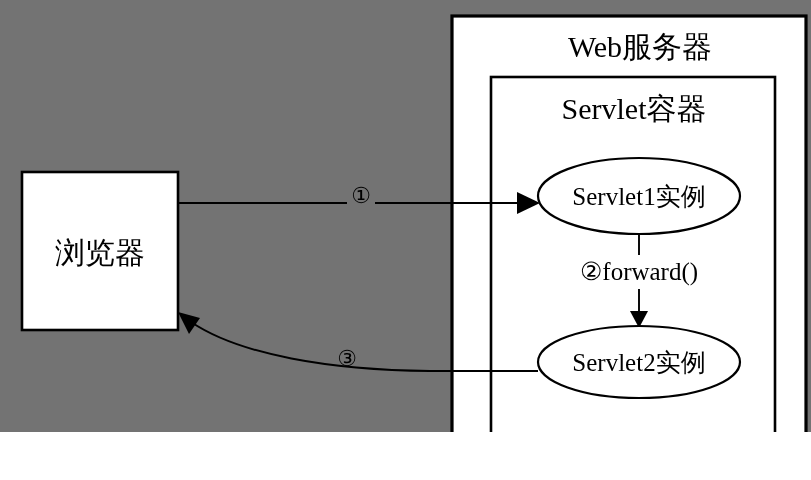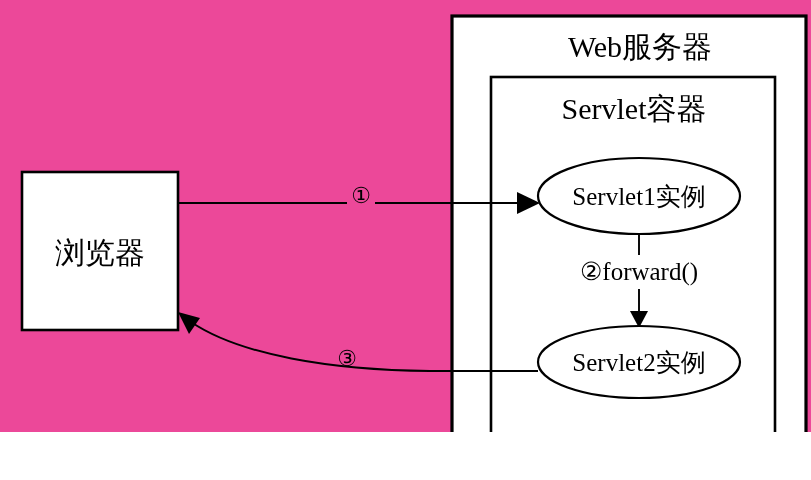--- a/index.html
+++ b/index.html
@@ -4,21 +4,21 @@
 <style>
   html, body {
     margin: 0;
     padding: 0;
     background: #ffffff;
   }
   #diagram-root {
     position: relative;
     width: 811px;
     height: 432px;
-    background: #ec4899;
+    background: #737373;
     overflow: hidden;
     font-family: "Liberation Serif", "DejaVu Serif", serif;
   }
   #diagram-svg {
     display: block;
     width: 811px;
     height: 480px;
   }
   .box-shape {
     fill: #ffffff;

